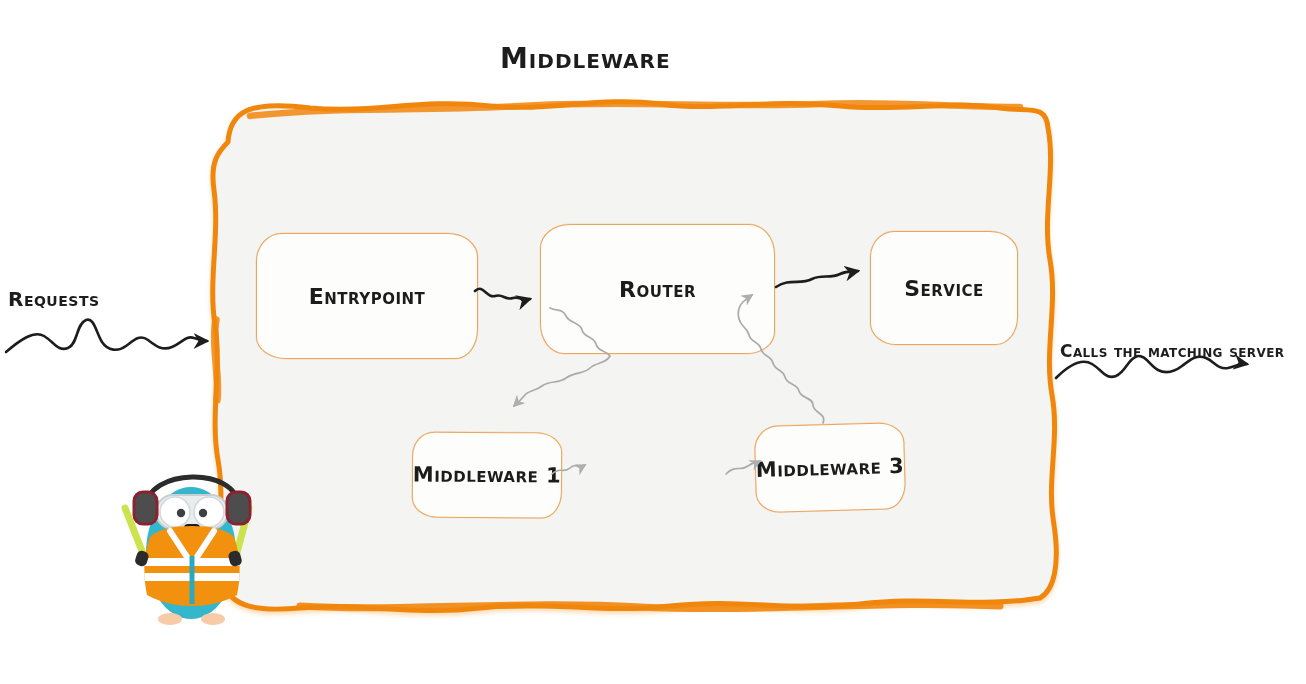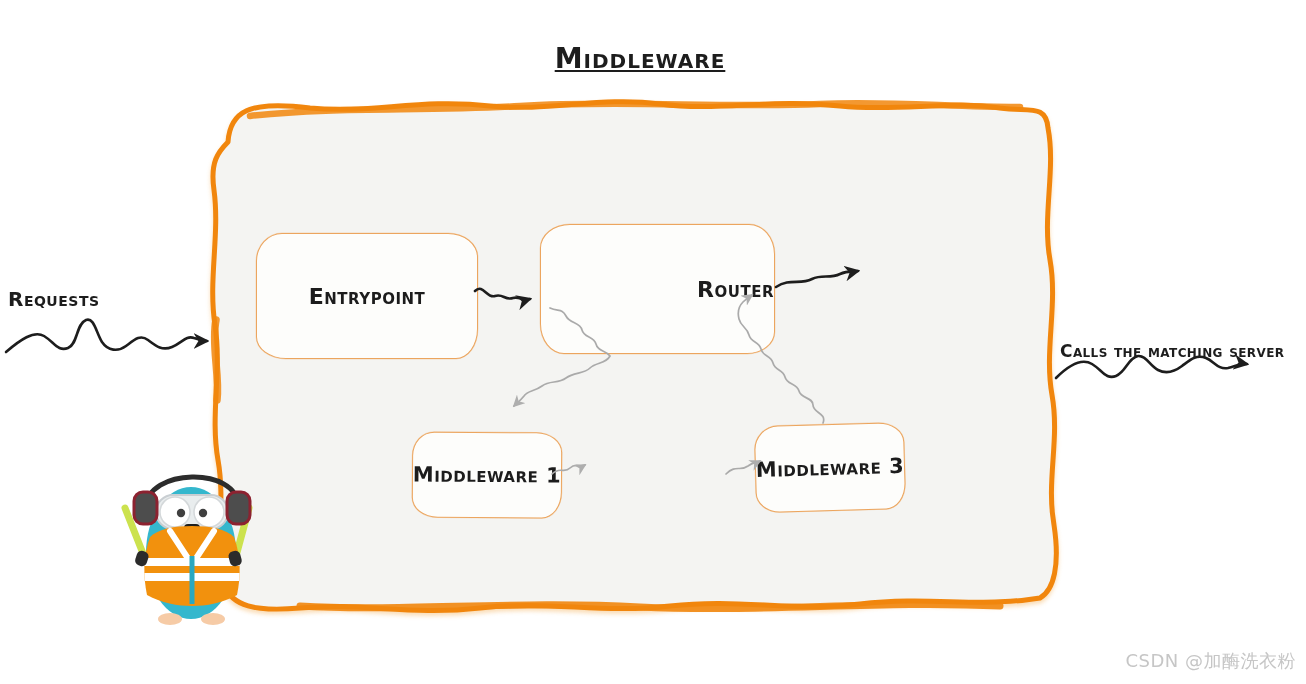--- a/index.html
+++ b/index.html
@@ -2,34 +2,34 @@
 <html><head>
 <meta charset="utf-8">
 <style>
   html,body{margin:0;padding:0;background:#ffffff;}
   .stage{
     position:relative;width:1306px;height:684px;overflow:hidden;background:#ffffff;
     font-family:"DejaVu Sans","Liberation Sans",sans-serif;
   }
   svg.layer{position:absolute;left:0;top:0;pointer-events:none;}
   .diagram-title{
-    position:absolute;left:500px;top:42px;width:280px;text-align:center;
-    font-variant:small-caps;font-size:28px;font-weight:600;color:#1d1d1d;letter-spacing:1px;text-decoration:underline;
+    position:absolute;left:500px;top:42px;width:280px;
+    font-variant:small-caps;font-size:28px;font-weight:600;color:#1d1d1d;letter-spacing:1px;
   }
   .node{
     position:absolute;background:#fdfdfb;border:1.7px solid #eca55e;
     display:flex;align-items:center;justify-content:center;z-index:2;
     box-shadow:0 0 0 0.4px rgba(236,165,94,.35);
   }
   .node span{
     font-variant:small-caps;font-size:22px;font-weight:600;color:#1c1c1c;letter-spacing:.5px;
     white-space:nowrap;
   }
   .node-entrypoint{left:256px;top:233px;width:220px;height:124px;border-radius:26px 30px 22px 30px / 28px 24px 30px 22px;}
-  .node-router{left:540px;top:224px;width:233px;height:128px;border-radius:30px 26px 28px 24px / 24px 30px 22px 30px;justify-content:flex-end;}
+  .node-router{left:540px;top:224px;width:233px;height:128px;border-radius:30px 26px 28px 24px / 24px 30px 22px 30px;}
   .node-service{left:870px;top:231px;width:146px;height:112px;border-radius:24px 28px 22px 26px / 26px 22px 28px 22px;}
   .node-mw1{left:412px;top:432px;width:148px;height:84px;border-radius:22px 26px 20px 26px / 24px 20px 26px 20px;transform:rotate(.4deg);}
   .node-mw2{left:590px;top:430px;width:147px;height:82px;border-radius:26px 22px 24px 20px / 20px 26px 20px 26px;}
   .node-mw3{left:755px;top:424px;width:148px;height:85px;border-radius:24px 26px 20px 24px / 24px 20px 26px 20px;transform:rotate(-1.6deg);}
   .node-mw1 span,.node-mw2 span,.node-mw3 span{font-size:21px;}
   .label-requests{
     position:absolute;left:8px;top:287px;font-variant:small-caps;font-size:20px;font-weight:600;
     color:#1d1d1d;letter-spacing:.5px;z-index:2;white-space:nowrap;text-align:center;
   }
   .label-calls{
@@ -121,20 +121,23 @@
       <rect x="229" y="551" width="12" height="15" rx="5" fill="#2b2b2b" transform="rotate(-15 235 558)"></rect>
     </g>
   </svg>
 
   <div class="node node-entrypoint">
     <span>Entrypoint</span>
   </div>
   <div class="node node-router">
     <span>Router</span>
   </div>
+  <div class="node node-service">
+    <span>Service</span>
+  </div>
   <div class="node node-mw1">
     <span>Middleware 1</span>
   </div>
   <div class="node node-mw3">
     <span>Middleware 3</span>
   </div>
 
   <div class="diagram-title">Middleware</div>
   <div class="label-requests">Requests</div>
   <div class="label-calls">Calls the matching server</div>
@@ -168,14 +171,13 @@
     <path d="M 823,423 C 827,413 813,413 813,405 C 813,397 801,399 799,391 C 797,383 787,385 785,377
          C 783,369 775,371 773,363 C 771,355 763,357 761,349 C 759,341 751,343 749,335
          C 747,327 741,327 739,319 C 737,311 739,306 743,302 C 746,299 749,297 752,295" fill="none" stroke="#aaaaaa" stroke-width="1.7" stroke-linecap="round" marker-end="url(#mGray)"></path>
 
     <path d="M 552,474 C 560,466 564,474 570,468 C 576,462 580,468 585,465" fill="none" stroke="#aaaaaa" stroke-width="1.7" stroke-linecap="round" marker-end="url(#mGray)"></path>
 
     <path d="M 726,474 C 736,464 740,472 748,466 C 753,462 756,463 760,461" fill="none" stroke="#aaaaaa" stroke-width="1.7" stroke-linecap="round" marker-end="url(#mGray)"></path>
   </svg>
 
 
-  <div class="watermark">CSDN @加酶洗衣粉</div>
 </div>
 
 </body></html>

